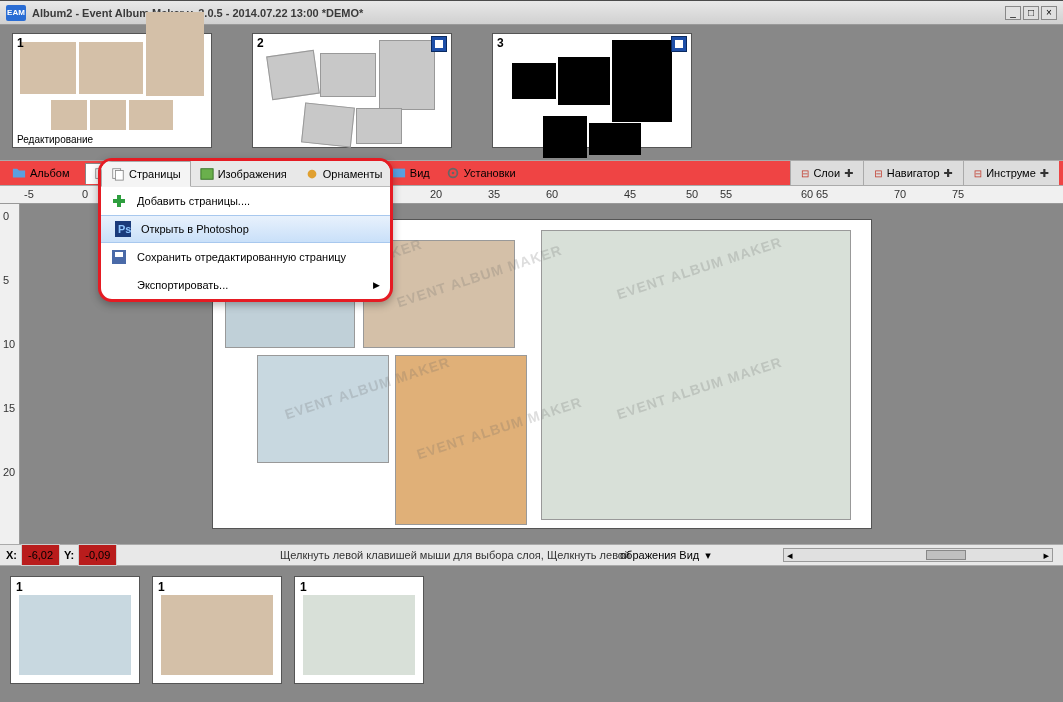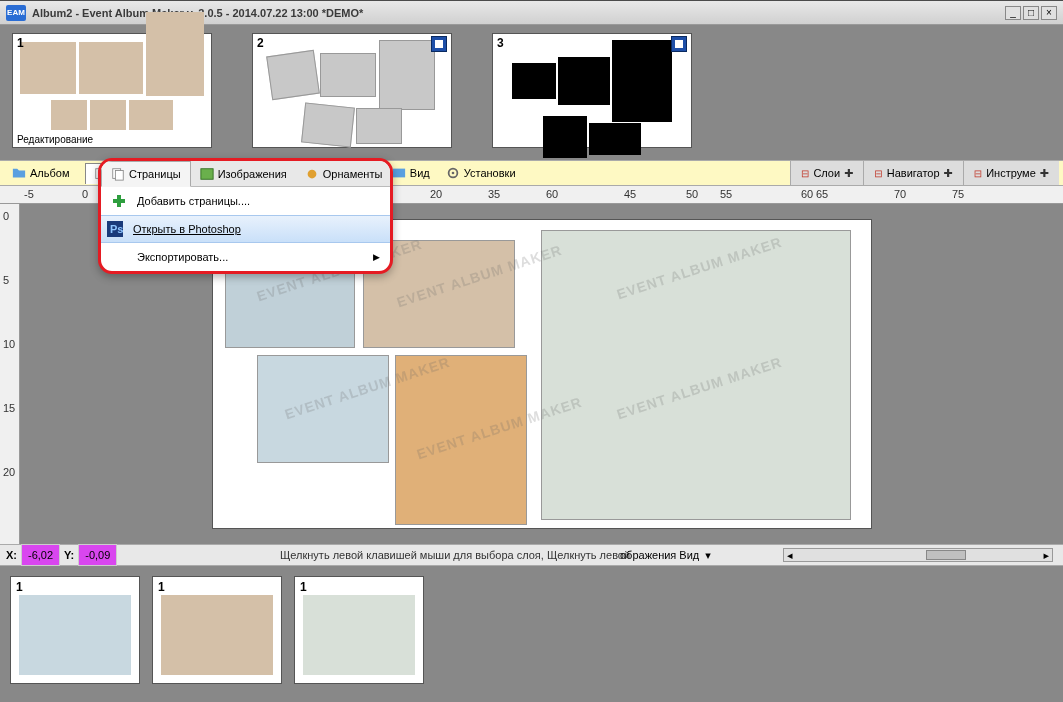--- a/index.html
+++ b/index.html
@@ -14,21 +14,21 @@
 .page-thumb { width: 200px; height: 115px; background: #fff; border: 1px solid #555; position: relative; display: flex; flex-direction: column; }
 .thumb-num { position: absolute; top: 2px; left: 4px; font-weight: bold; font-size: 12px; }
 .thumb-save { position: absolute; top: 2px; right: 4px; width: 16px; height: 16px; background: #1e4fa8; border: 1px solid #0a2a60; }
 .thumb-save::before { content: ''; position: absolute; inset: 3px; background: #fff; }
 .thumb-body { flex: 1; padding: 6px 4px 4px 4px; display: flex; gap: 3px; flex-wrap: wrap; align-items: center; justify-content: center; }
 .ph { background: #d4c0a8; }
 .ph-g { background: #c8c8c8; border: 1px solid #999; }
 .ph-b { background: #000; }
 .thumb-caption { font-size: 10px; text-align: left; padding: 0 4px 2px 4px; }
 
-.menubar { height: 26px; background: #fef9c3; border-top: 1px solid #aaa; border-bottom: 1px solid #aaa; display: flex; align-items: center; padding: 0 4px; }
+.menubar { height: 26px; background: #ef4444; border-top: 1px solid #aaa; border-bottom: 1px solid #aaa; display: flex; align-items: center; padding: 0 4px; }
 .menu-item { padding: 3px 8px; display: flex; align-items: center; gap: 4px; cursor: pointer; }
 .menu-item.active { background: #fff; border: 1px solid #888; border-bottom: none; }
 .mi { width: 14px; height: 14px; }
 .right-tabs { margin-left: auto; display: flex; height: 100%; }
 .rt { padding: 0 10px; display: flex; align-items: center; gap: 4px; border-left: 1px solid #aaa; background: #ddd; cursor: pointer; }
 .pin { font-size: 10px; color: #c0392b; }
 .plus { font-size: 11px; color: #333; }
 
 .ruler-h { height: 18px; background: #f0f0f0; border-bottom: 1px solid #999; position: relative; overflow: hidden; font-size: 9px; color: #333; }
 .ruler-h span { position: absolute; top: 2px; }
@@ -36,37 +36,37 @@
 .workspace { display: flex; height: 340px; background: #888; }
 .ruler-v { width: 20px; background: #f0f0f0; border-right: 1px solid #999; position: relative; font-size: 9px; color: #333; }
 .ruler-v span { position: absolute; left: 3px; writing-mode: horizontal-tb; }
 .canvas-area { flex: 1; background: #888; display: flex; align-items: center; justify-content: center; }
 .canvas { width: 660px; height: 310px; background: #fff; border: 1px solid #555; position: relative; }
 .cimg { position: absolute; background: #d4c0a8; border: 1px solid #999; }
 .wm { position: absolute; font-size: 14px; color: rgba(100,100,100,.22); font-weight: bold; letter-spacing: 1px; transform: rotate(-18deg); pointer-events: none; }
 
 .statusbar { height: 22px; background: #e8e8e8; border-top: 1px solid #aaa; border-bottom: 1px solid #aaa; display: flex; align-items: center; padding: 0 6px; gap: 4px; position: relative; }
 .sb-lbl { font-weight: bold; }
-.sb-val { background: #d946ef; padding: 4px 6px; border: 1px solid #ccc; }
+.sb-val { background: #b91c1c; padding: 4px 6px; border: 1px solid #ccc; }
 .sb-hint { position: absolute; left: 280px; color: #333; }
 .sb-view { position: absolute; left: 620px; display: flex; align-items: center; gap: 6px; }
 .hscroll { position: absolute; right: 10px; width: 270px; height: 14px; background: #e0e0e0; border: 1px solid #999; display: flex; align-items: center; }
 .hscroll-thumb { width: 40px; height: 10px; background: #c0c0c0; border: 1px solid #888; margin-left: 130px; }
 
 .gallery { height: 130px; background: #888; display: flex; gap: 12px; padding: 10px; }
 .g-thumb { width: 130px; height: 108px; background: #fff; border: 1px solid #555; position: relative; }
 .g-thumb .thumb-num { top: 3px; left: 5px; }
 .g-img { position: absolute; inset: 18px 8px 8px 8px; background: #d4c0a8; }
 
 .dropdown { position: absolute; top: 158px; left: 98px; width: 295px; background: #fff; border: 3px solid #e51b23; border-radius: 14px; box-shadow: 0 3px 8px rgba(0,0,0,.3); z-index: 100; overflow: hidden; }
 .dd-head { background: #e8e8e8; border-bottom: 1px solid #bbb; display: flex; }
 .dd-tab { padding: 5px 9px; display: flex; align-items: center; gap: 4px; cursor: pointer; font-size: 11px; }
 .dd-tab.active { background: #f4f4f4; border: 1px solid #aaa; border-bottom: 1px solid #f4f4f4; margin-bottom: -1px; }
 .dd-item { padding: 6px 10px; display: flex; align-items: center; gap: 10px; cursor: pointer; }
-.dd-item:hover, .dd-item.sel { background: linear-gradient(#e8f1fc,#c9e0f9); border-top: 1px solid #a8c8ee; border-bottom: 1px solid #a8c8ee; padding: 5px 6px; text-decoration: underline; }
+.dd-item:hover, .dd-item.sel { background: linear-gradient(#e8f1fc,#c9e0f9); border-top: 1px solid #a8c8ee; border-bottom: 1px solid #a8c8ee; padding: 5px 14px; }
 .dd-ico { width: 16px; height: 16px; display: flex; align-items: center; justify-content: center; }
 .arrow-r { margin-left: auto; font-size: 9px; }
 </style>
 </head>
 <body>
 
 <div class="titlebar">
   <div class="app-icon">EAM</div>
   <div class="title-text">Album2 - Event Album Maker v. 2.0.5  - 2014.07.22 13:00 *DEMO*</div>
   <div class="win-controls">
@@ -283,17 +283,26 @@
   <div class="dd-item sel">
     <div class="dd-ico">
         <svg width="16" height="16">
           <rect width="16" height="16" fill="#1a3a7a"></rect>
           <text x="3" y="12" fill="#8ec5ff" font-size="9" font-weight="bold">Ps</text>
         </svg>
       </div>
     <span>Открыть в Photoshop</span>
   </div>
   <div class="dd-item">
+    <div class="dd-ico">
+        <svg width="16" height="16">
+          <rect x="1" y="1" width="14" height="14" fill="#4a6aa8"></rect>
+          <rect x="4" y="3" width="8" height="5" fill="#fff"></rect>
+        </svg>
+      </div>
+    <span>Сохранить отредактированную страницу</span>
+  </div>
+  <div class="dd-item">
     <div class="dd-ico"></div>
     <span>Экспортировать...</span>
     <span class="arrow-r">▶</span>
   </div>
 </div>
 
 </body></html>

